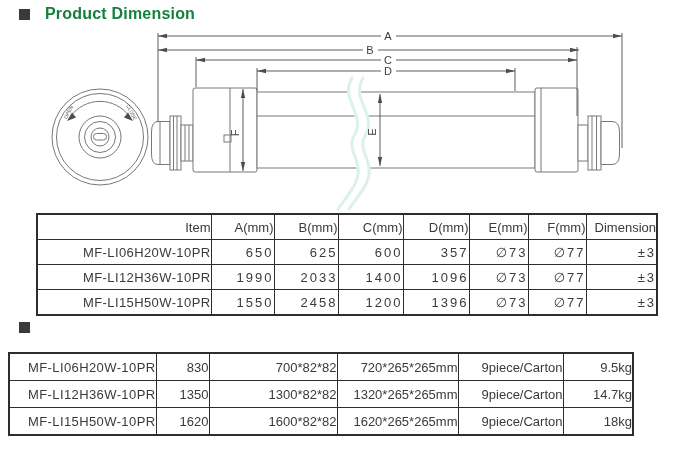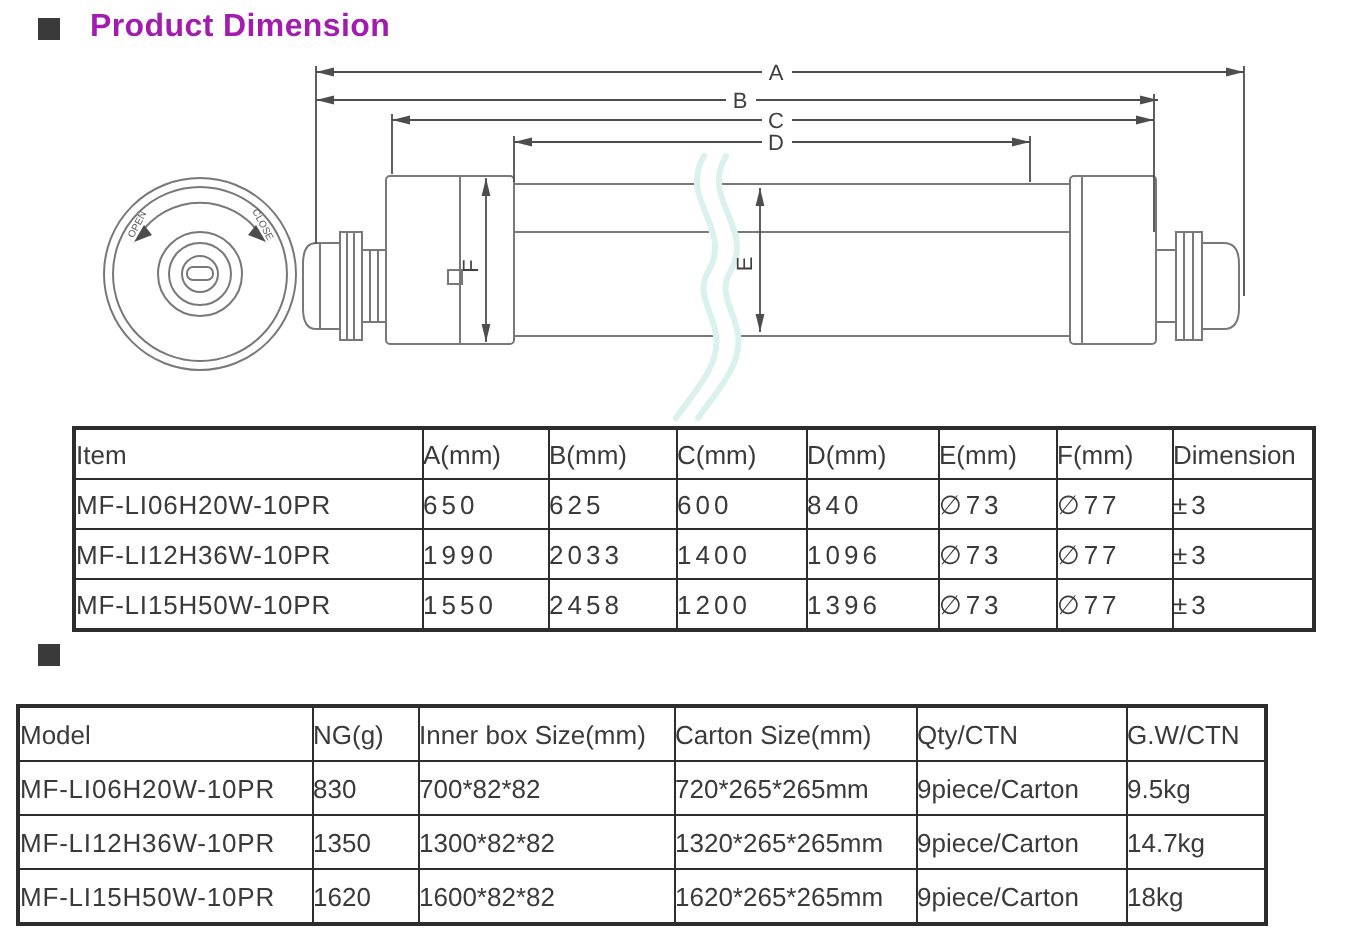--- a/index.html
+++ b/index.html
@@ -3,40 +3,40 @@
 <meta charset="utf-8">
 <style>
   html,body { margin:0; padding:0; background:#fff; }
   .page {
     position:relative; width:678px; height:465px; background:#fff;
     font-family:"Liberation Sans", sans-serif; color:var(--text,#3a3a3a);
     overflow:hidden;
   }
   .section-heading { position:absolute; left:19px; display:flex; align-items:center; gap:15px; }
   .section-heading .bullet { width:11px; height:11px; background:var(--bullet,#3a3a3a); flex:0 0 auto; }
-  .section-heading .heading-text { font-size:16px; font-weight:bold; color:#a21caf; letter-spacing:0.2px; }
+  .section-heading .heading-text { font-size:16px; font-weight:bold; color:#15803d; letter-spacing:0.2px; }
   #heading-product { top:5px; }
   #heading-packaging { top:322px; }
 
   .drawing { position:absolute; left:0; top:26px; }
   .outline { stroke:var(--line,#777); stroke-width:1; fill:none; }
   .outline-f { stroke:var(--line,#777); stroke-width:1; fill:#fff; }
   .dim { stroke:var(--dim_line,#4d4d4d); stroke-width:0.9; fill:none; }
   .dimfill { fill:var(--dim_line,#4d4d4d); stroke:none; }
   .dimtext { font-family:"Liberation Sans",sans-serif; font-size:11px; fill:#3f3f3f; }
   .tinytext { font-family:"Liberation Sans",sans-serif; font-size:5px; fill:#5a5a5a; }
   .wave-core { stroke:#ffffff; stroke-width:13; fill:none; stroke-linecap:round; }
   .wave-edge { stroke:var(--accent,#daf1ee); stroke-width:3; fill:none; stroke-linecap:round; }
 
   table.spec-table {
     position:absolute; border-collapse:collapse; table-layout:fixed; background:#fff;
     border:2px solid var(--border,#2d2d2d);
   }
   table.spec-table td {
-    border:1px solid var(--border,#2d2d2d); text-align:left; vertical-align:middle;
+    border:1px solid var(--border,#2d2d2d); text-align:right; vertical-align:middle;
     padding:0; font-size:13px; color:var(--text,#3a3a3a); white-space:nowrap; overflow:hidden;
   }
   #dimension-table { left:36px; top:213px; width:620px; }
   #dimension-table td { height:24px; }
   #packaging-table { left:8px; top:352px; width:624px; }
   #packaging-table td { height:26px; }
   td.num { letter-spacing:2px; }
   td.model { letter-spacing:0.4px; }
 </style>
 </head>
@@ -164,21 +164,21 @@
         <td>D(mm)</td>
         <td>E(mm)</td>
         <td>F(mm)</td>
         <td>Dimension</td>
       </tr>
       <tr>
         <td class="model">MF-LI06H20W-10PR</td>
         <td class="num">650</td>
         <td class="num">625</td>
         <td class="num">600</td>
-        <td class="num">840</td>
+        <td class="num">357</td>
         <td class="num">∅73</td>
         <td class="num">∅77</td>
         <td class="num">±3</td>
       </tr>
       <tr>
         <td class="model">MF-LI12H36W-10PR</td>
         <td class="num">1990</td>
         <td class="num">2033</td>
         <td class="num">1400</td>
         <td class="num">1096</td>
@@ -207,28 +207,20 @@
     <colgroup>
       <col style="width:147px">
         <col style="width:53px">
         <col style="width:128px">
       <col style="width:121px">
         <col style="width:105px">
         <col style="width:70px">
     </colgroup>
     <tbody>
       <tr>
-        <td>Model</td>
-        <td>NG(g)</td>
-        <td>Inner box Size(mm)</td>
-        <td>Carton Size(mm)</td>
-        <td>Qty/CTN</td>
-        <td>G.W/CTN</td>
-      </tr>
-      <tr>
         <td class="model">MF-LI06H20W-10PR</td>
         <td>830</td>
         <td>700*82*82</td>
         <td>720*265*265mm</td>
         <td>9piece/Carton</td>
         <td>9.5kg</td>
       </tr>
       <tr>
         <td class="model">MF-LI12H36W-10PR</td>
         <td>1350</td>

